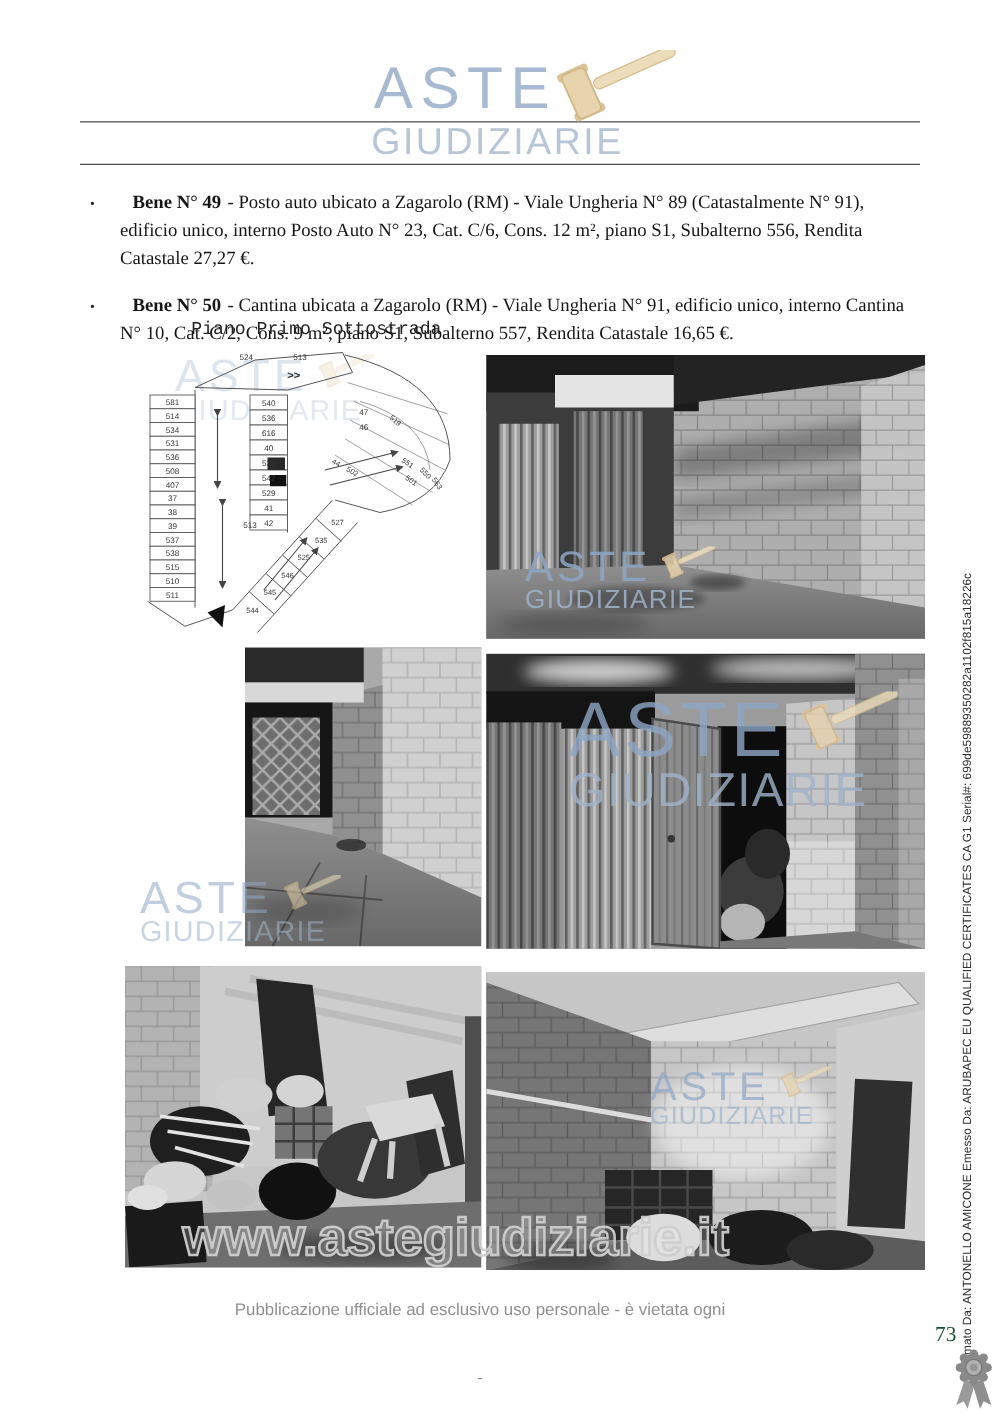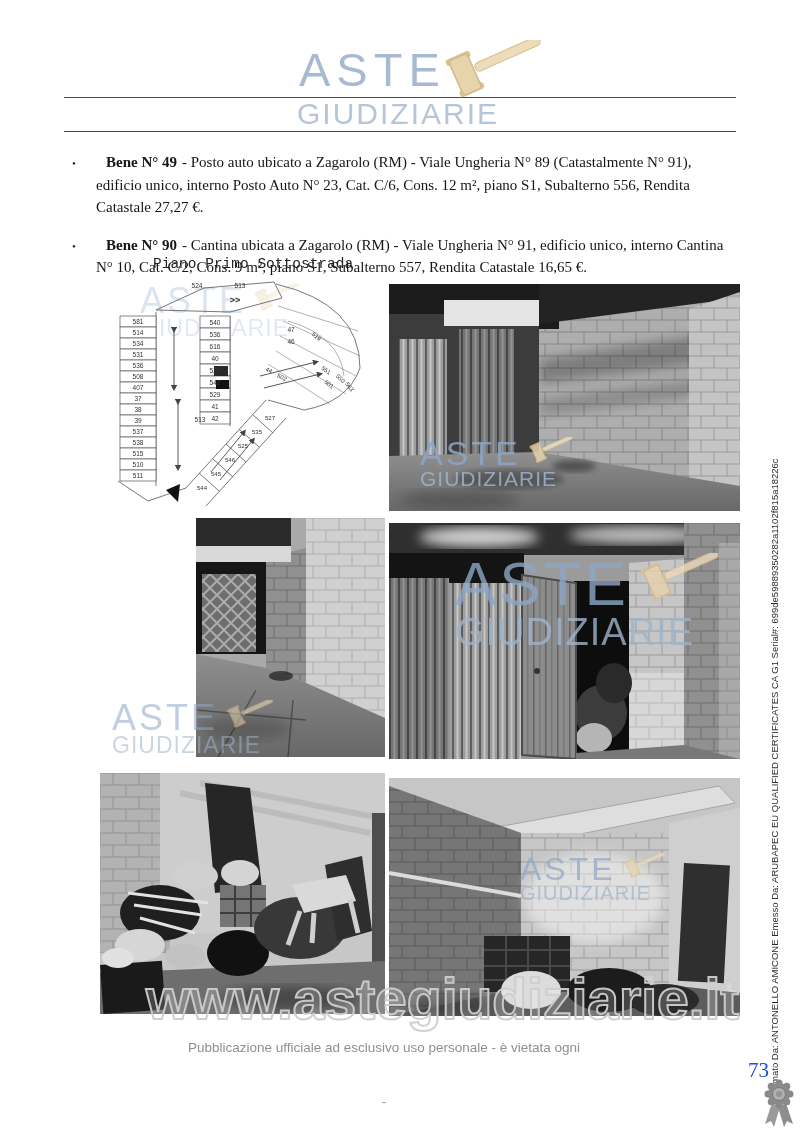--- a/index.html
+++ b/index.html
@@ -29,26 +29,26 @@
   .plan-svg .thin{stroke:#666;stroke-width:0.5;fill:none;}
   
   .photo{position:absolute;z-index:1;background:#9a9a9a;}
   
   .wm{position:absolute;font-family:"Liberation Sans",sans-serif;line-height:0.95;z-index:4;pointer-events:none;}
   .wm .wm-aste{letter-spacing:3px;color:#8ea7c6;}
   .wm .wm-giud{letter-spacing:1px;color:#9fb4cc;}
   .wm svg{vertical-align:baseline;}
   
   .site-wm{position:absolute;left:146px;top:966px;z-index:5;font-family:"Liberation Sans",sans-serif;
-           font-weight:bold;font-size:57px;letter-spacing:0px;color:rgba(255,255,255,0.18);
+           font-weight:bold;font-size:42px;letter-spacing:0px;color:rgba(255,255,255,0.18);
            -webkit-text-stroke:2px rgba(205,205,205,0.95);pointer-events:none;}
   
   .footer-line{position:absolute;left:0;width:768px;text-align:center;z-index:6;
                font-family:"Liberation Sans",sans-serif;font-size:13.5px;color:#8f8f8f;}
-  .page-num{position:absolute;left:748px;top:1058px;font-size:21px;color:#1d4ed8;z-index:6;}
+  .page-num{position:absolute;left:748px;top:1058px;font-size:17px;color:#14532d;z-index:6;}
   .sig-vert{position:absolute;left:769px;top:1095px;width:662px;height:15px;
             transform:rotate(-90deg);transform-origin:0 0;z-index:6;
             font-family:"Liberation Sans",sans-serif;font-size:9.5px;color:#2c2c2c;white-space:nowrap;}
   .ribbon{position:absolute;left:760px;top:1079px;z-index:6;}
 </style>
 </head>
 <body>
 
 <div id="page">
 
@@ -113,21 +113,21 @@
   <div class="rule" style="top:97px"></div>
   <div class="rule" style="top:131px"></div>
 
   <div class="lots">
     <div class="lot-item">
       <span class="lot-bullet">•</span>
       <span><span class="lot-label">Bene N° 49</span><span>- Posto auto ubicato a Zagarolo (RM) - Viale Ungheria N° 89 (Catastalmente N° 91), edificio unico, interno Posto Auto N° 23, Cat. C/6, Cons. 12 m², piano S1, Subalterno 556, Rendita Catastale 27,27 €.</span></span>
     </div>
     <div class="lot-item">
       <span class="lot-bullet">•</span>
-      <span><span class="lot-label">Bene N° 90</span><span>- Cantina ubicata a Zagarolo (RM) - Viale Ungheria N° 91, edificio unico, interno Cantina N° 10, Cat. C/2, Cons. 9 m², piano S1, Subalterno 557, Rendita Catastale 16,65 €.</span></span>
+      <span><span class="lot-label">Bene N° 50</span><span>- Cantina ubicata a Zagarolo (RM) - Viale Ungheria N° 91, edificio unico, interno Cantina N° 10, Cat. C/2, Cons. 9 m², piano S1, Subalterno 557, Rendita Catastale 16,65 €.</span></span>
     </div>
   </div>
 
   <div class="wm" style="left:140px;top:283px;opacity:0.30;z-index:1;">
     <div><span class="wm-aste" style="font-size:36px">ASTE</span>
       <svg width="52" height="30">
           <use href="#gavelsym" width="52" height="30"></use>
         </svg></div>
     <div class="wm-giud" style="font-size:23px">GIUDIZIARIE</div>
   </div>

